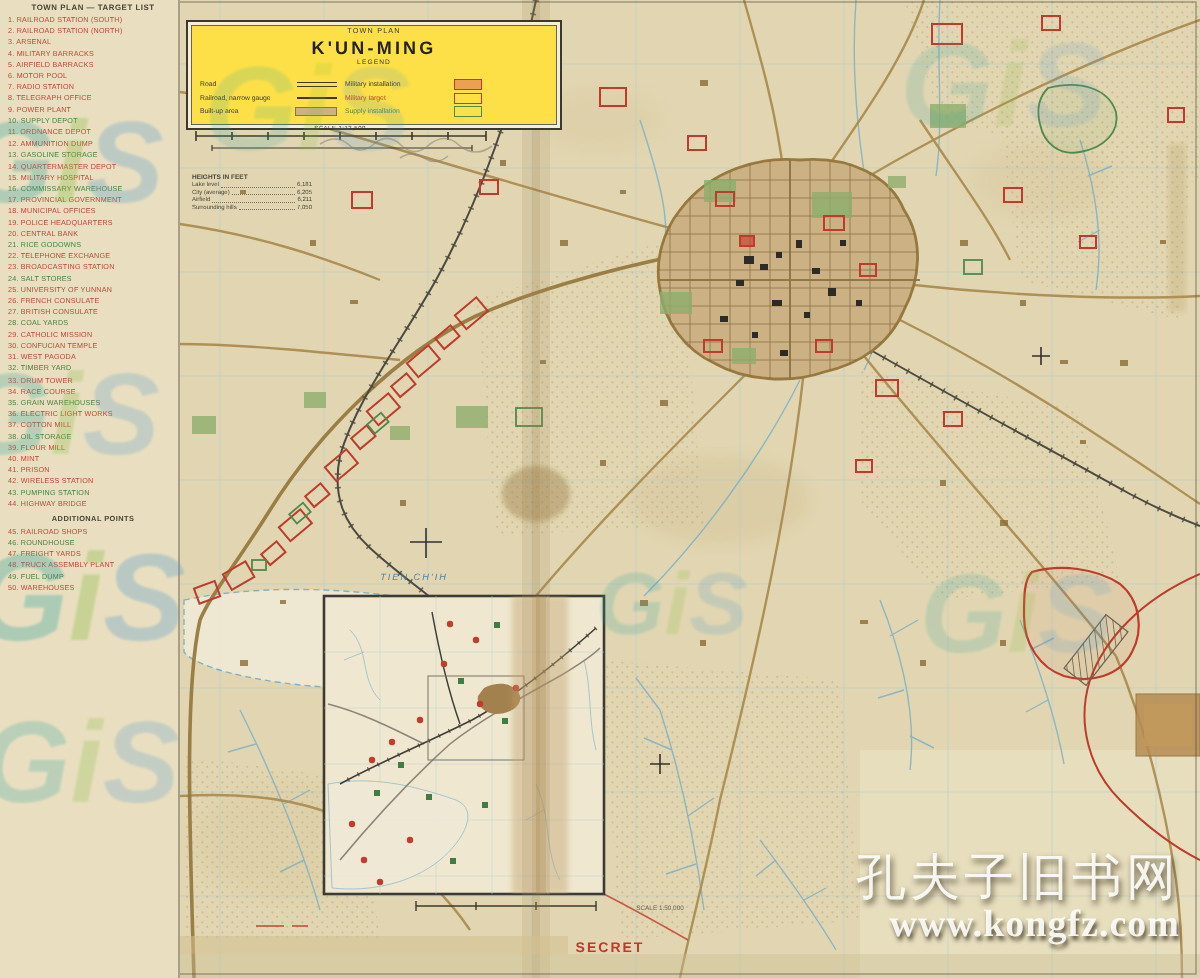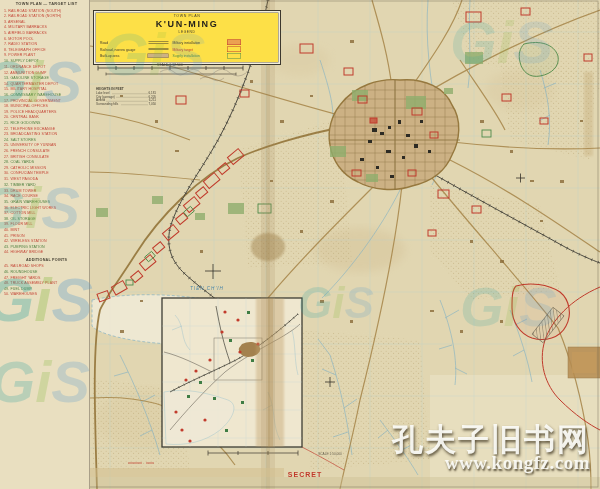--- a/index.html
+++ b/index.html
@@ -71,21 +71,21 @@
     pointer-events:none;white-space:nowrap;filter:blur(.4px);
   }
   .gis b{font-style:italic;}
   .gis .g{color:#2fa3a0}.gis .i{color:#86b93f}.gis .s{color:#5b9ccc}
   #kongfz{
     position:absolute;right:10px;top:426px;text-align:right;
     color:rgba(252,252,248,.93);pointer-events:none;
   }
   #kongfz .zh{
     font-family:"DejaVu Serif","Liberation Serif",serif;
-    font-size:31px;font-weight:bold;letter-spacing:2px;line-height:26px;
+    font-size:25px;font-weight:normal;letter-spacing:2px;line-height:26px;
     text-shadow:1px 2px 3px rgba(55,45,25,.8);
   }
   #kongfz .url{
     font-size:19px;font-weight:bold;letter-spacing:.5px;line-height:21px;
     text-shadow:1px 2px 2px rgba(55,45,25,.8);
     font-family:Liberation Serif, serif;
   }
   #secret-label{
     position:absolute;left:270px;top:471px;width:70px;text-align:center;
     color:#c0392b;font-weight:bold;font-size:7px;letter-spacing:1px;

